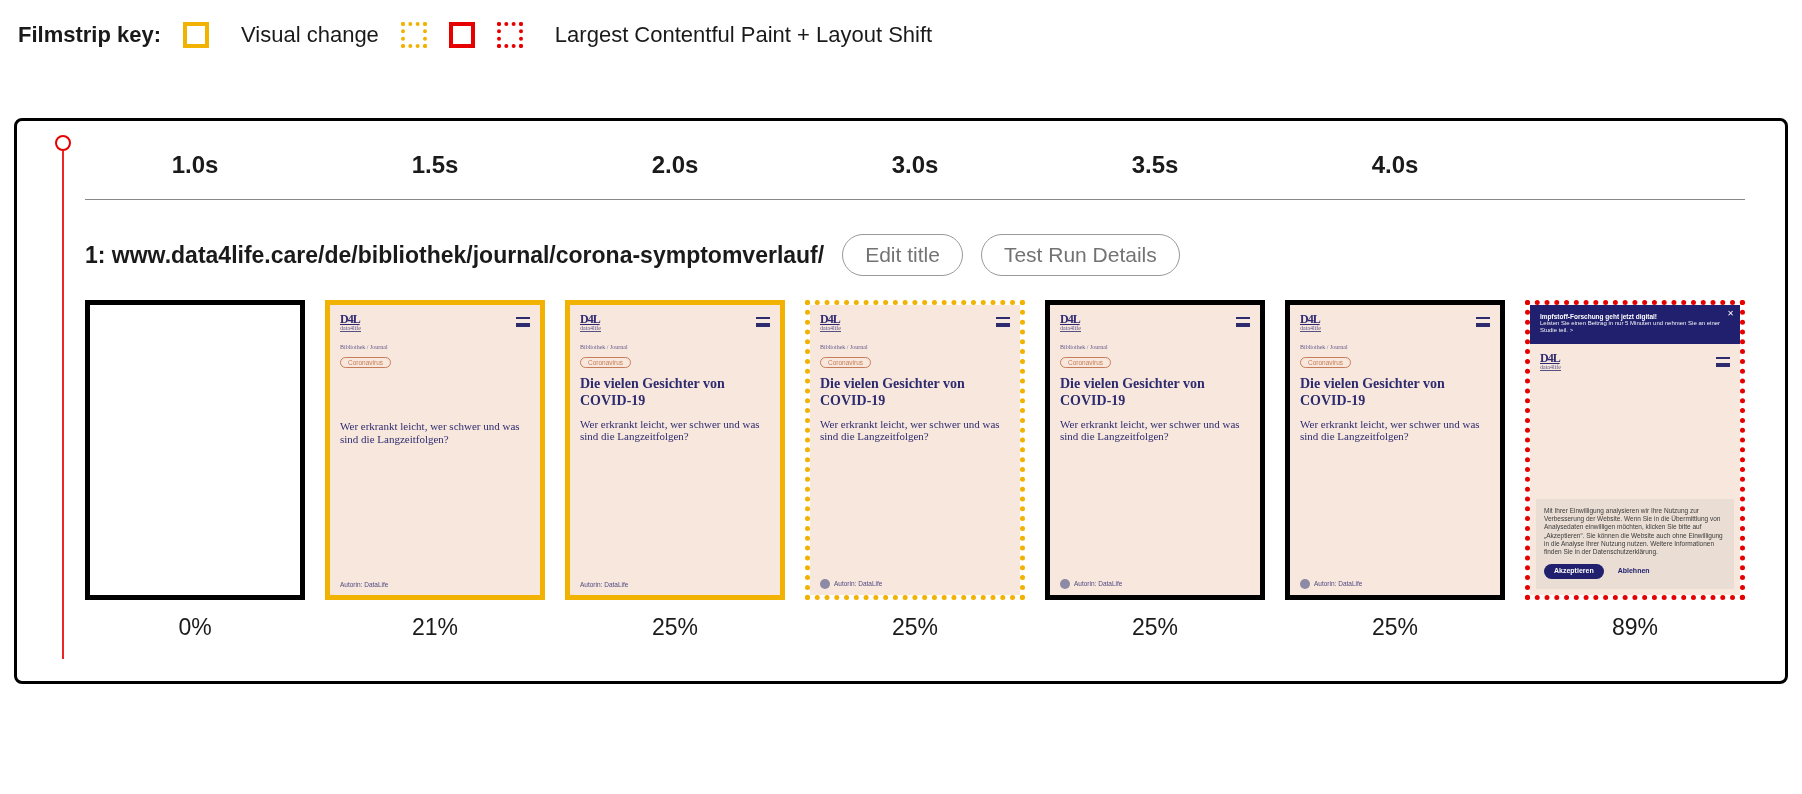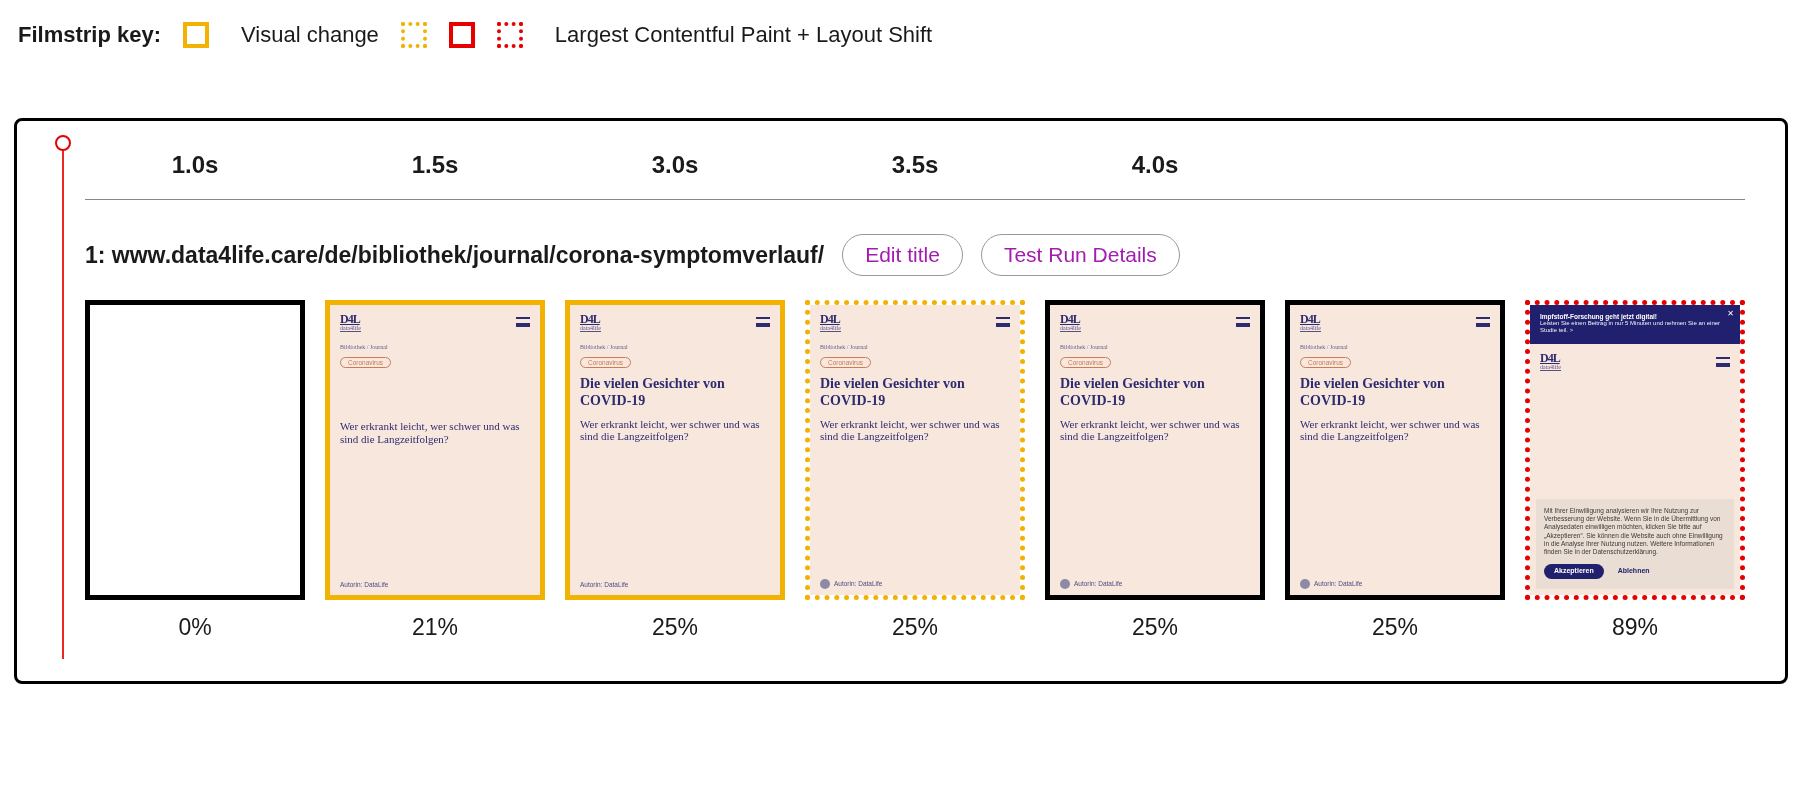--- a/index.html
+++ b/index.html
@@ -86,21 +86,21 @@
   .title-row .url {
     font-weight: 800;
     font-size: 23px;
     white-space: nowrap;
   }
   .pill {
     border: 1.5px solid #999;
     border-radius: 999px;
     padding: 8px 22px;
     font-size: 21px;
-    color: #a21caf;
+    color: #737373;
     background: #fff;
     cursor: pointer;
     white-space: nowrap;
   }
 
   .frames-row { margin-bottom: 14px; }
   .frame {
     position: relative;
     width: 100%;
     aspect-ratio: 185 / 252;
@@ -237,20 +237,21 @@
     </span>
   </div>
 
   <div class="panel">
     <div class="timeline-dot"></div>
     <div class="timeline-line"></div>
 
     <div class="times-row">
       <div>1.0s</div>
       <div>1.5s</div>
+      <div>2.0s</div>
       <div>3.0s</div>
       <div>3.5s</div>
       <div>4.0s</div>
     </div>
 
     <div class="title-row">
       <span class="url">
         <span>1: </span><span>www.data4life.care/de/bibliothek/journal/corona-symptomverlauf/</span>
       </span>
       <button class="pill">Edit title</button>

